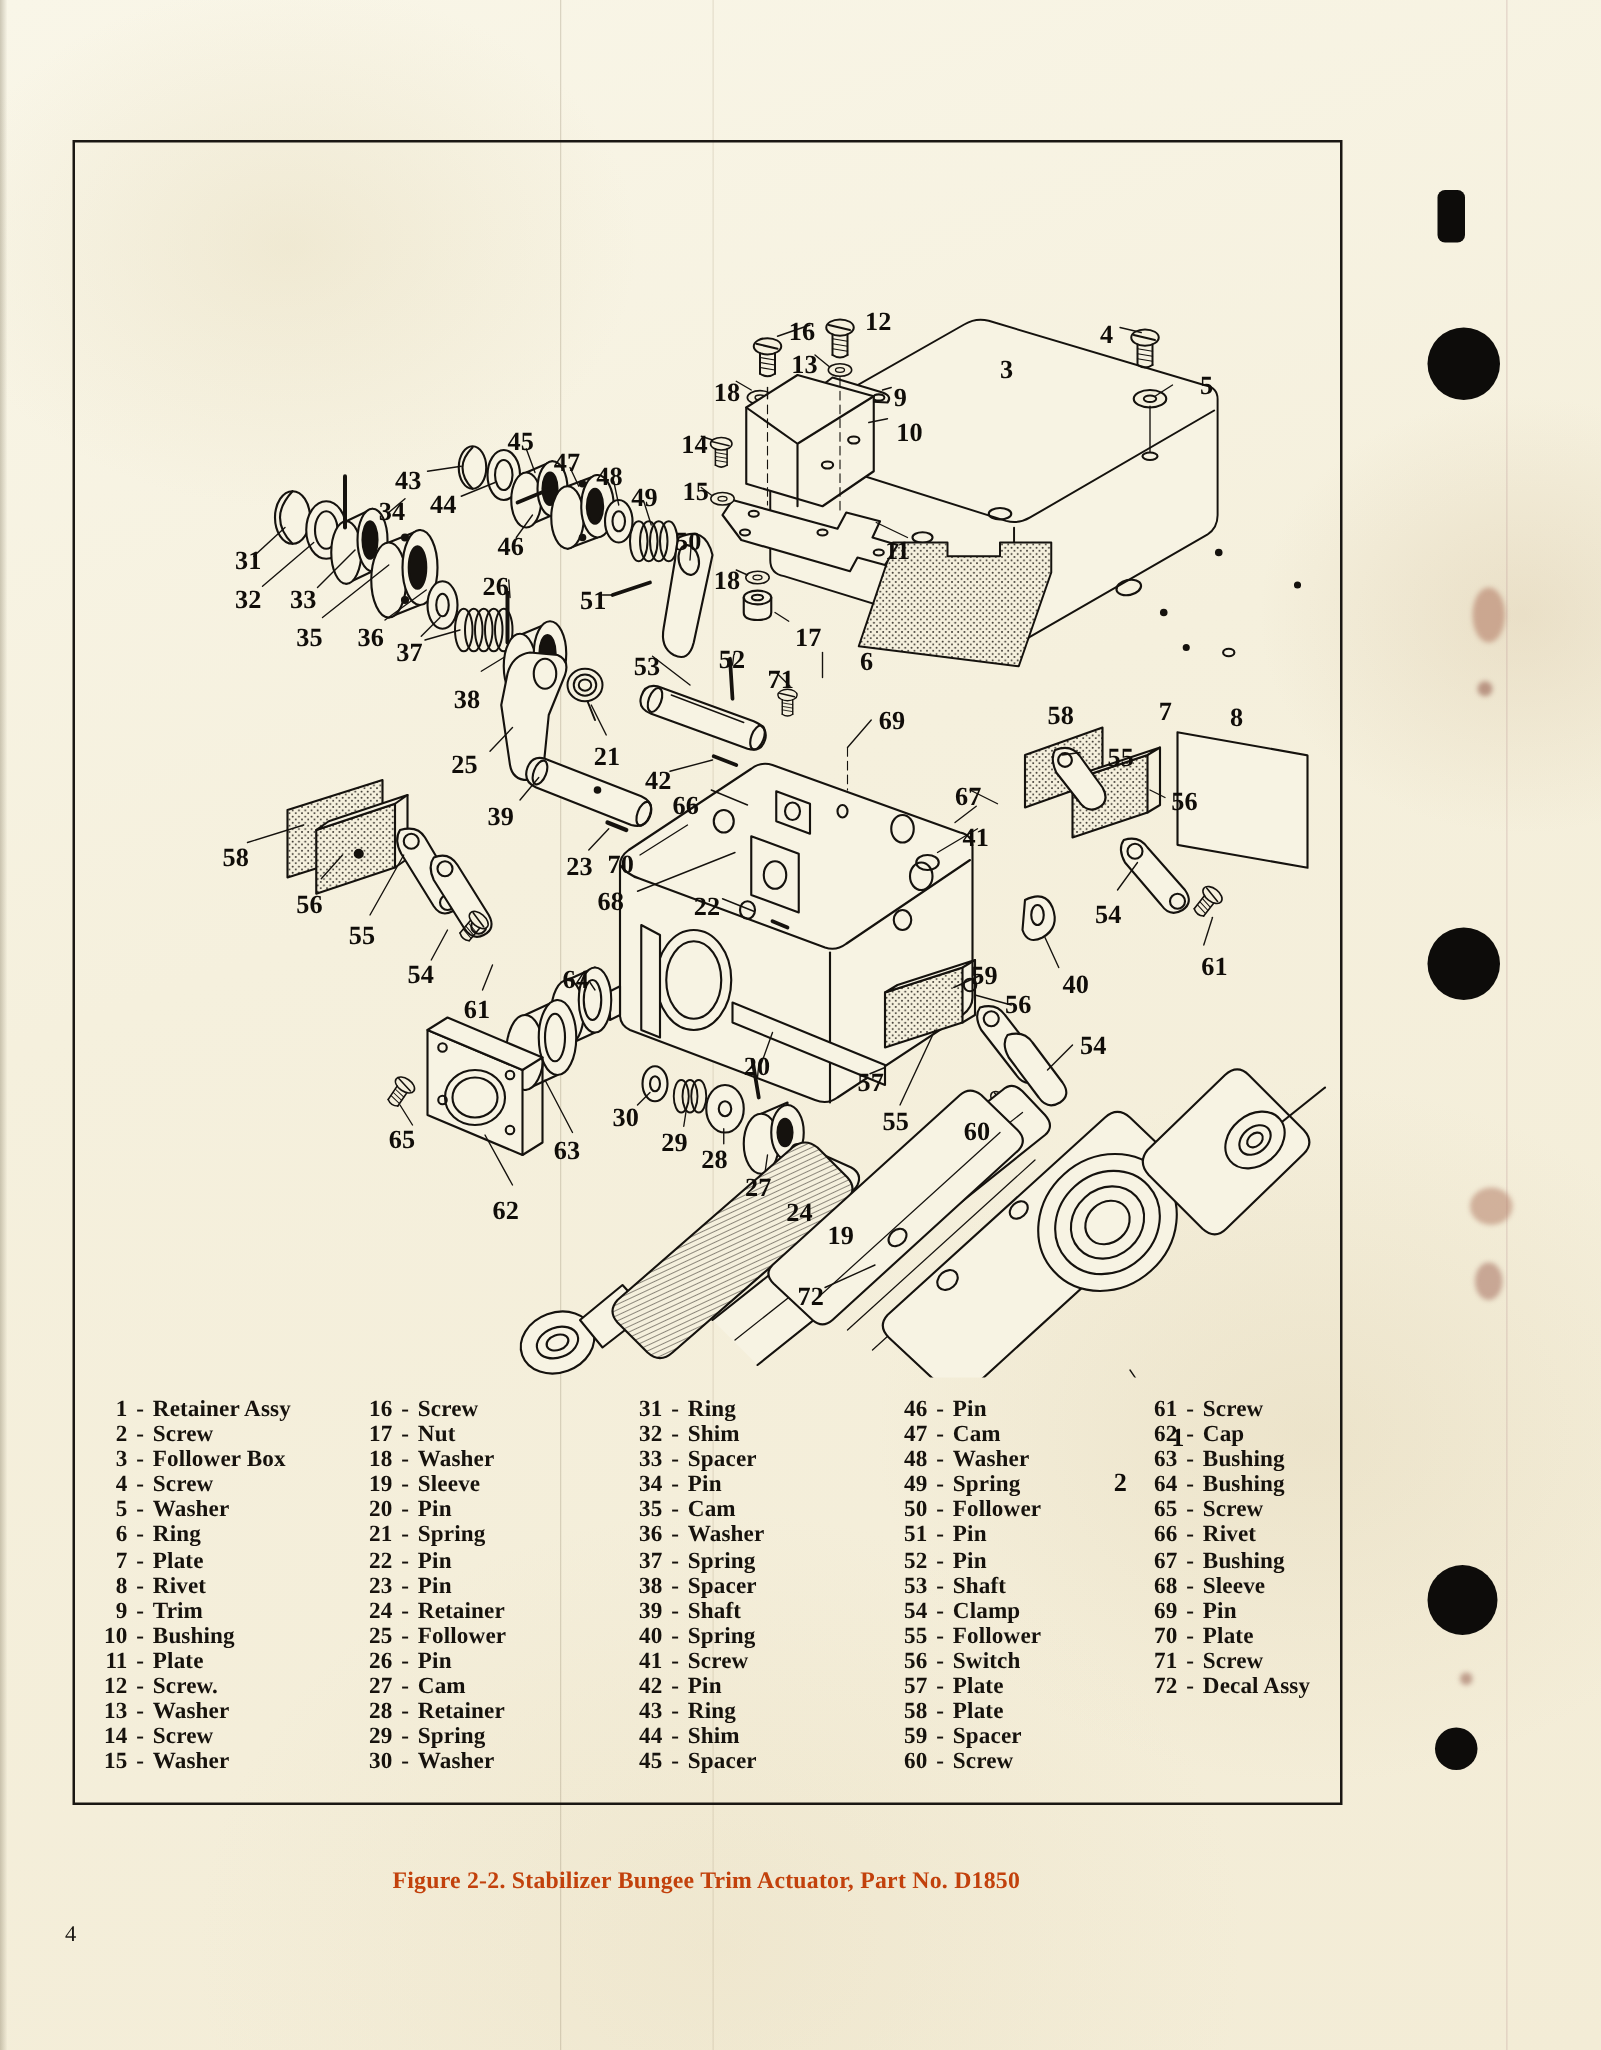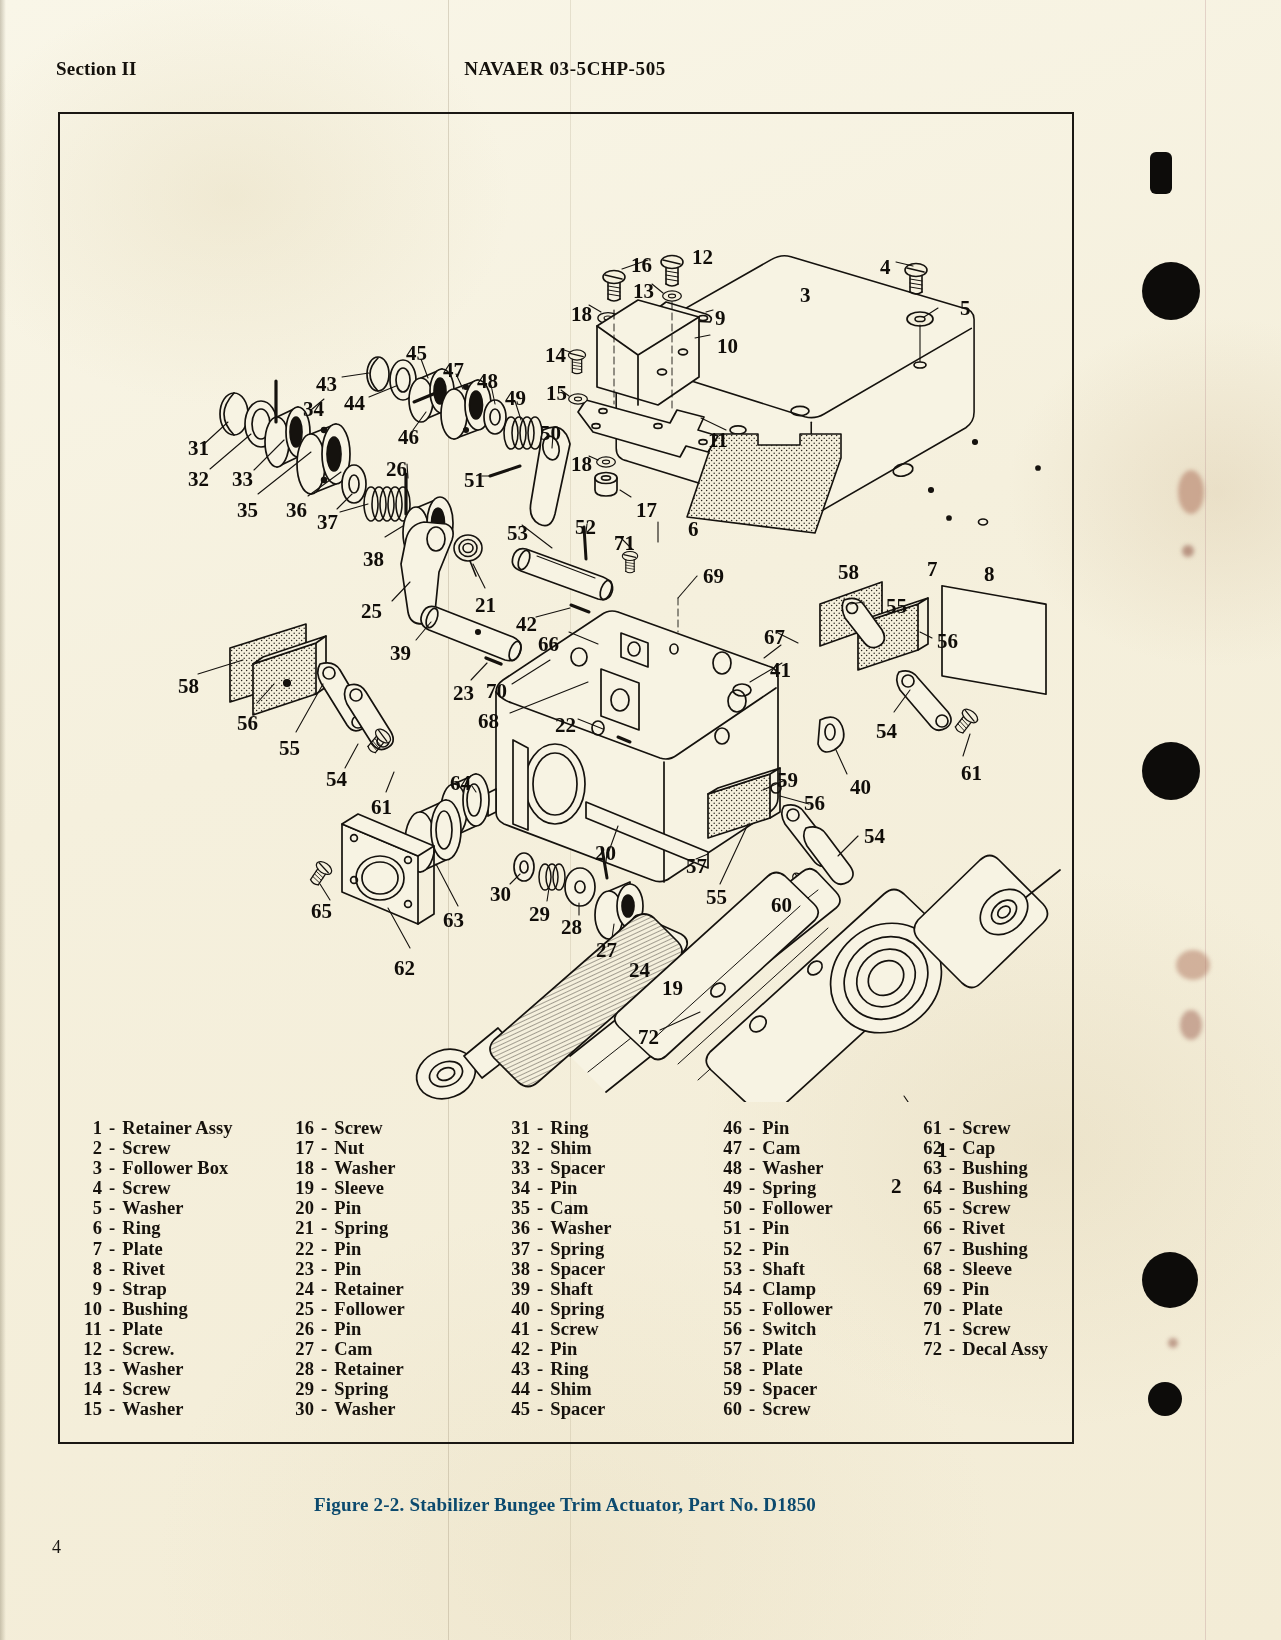--- a/index.html
+++ b/index.html
@@ -78,45 +78,41 @@
     height:20.1px;letter-spacing:.1px;
     font-family:"Liberation Serif",serif;
   }
   .pnum{width:30px;text-align:right;flex:0 0 30px;}
   .pdash{padding:0 7px;flex:0 0 auto;}
   .pname{flex:1 1 auto;white-space:nowrap;}
 
   
   .caption{
     position:absolute;left:0;top:1494px;width:1130px;text-align:center;
-    font-size:19px;font-weight:bold;color:#0c4a6e;letter-spacing:.2px;
+    font-size:19px;font-weight:bold;color:#c2410c;letter-spacing:.2px;
   }
   .pageno{
     position:absolute;left:52px;top:1537px;font-size:18px;color:#1a1713;
     font-weight:normal;
   }
 
   
   .hole{position:absolute;border-radius:50%;background:#0d0c0a;}
   .smudge{position:absolute;border-radius:50%;filter:blur(2px);}
 </style>
 </head>
 <body>
 
 <div class="page">
   <div class="paper-tone"></div>
   <div class="scan-edge"></div>
   <div class="fold-line"></div>
   <div class="fold-line2"></div>
   <div class="margin-line"></div>
 
-  <div class="hdr">
-    <div class="sec">Section II</div>
-    <div class="doc">NAVAER 03-5CHP-505</div>
-  </div>
 
   <div class="figframe"></div>
 
   <div class="drawing">
     <svg width="1012" height="990" viewBox="0 0 1012 990" xmlns="http://www.w3.org/2000/svg">
       <defs>
         <pattern id="hatch" width="5" height="5" patternUnits="userSpaceOnUse">
           <rect width="5" height="5" fill="#f5f0dd"></rect>
           <circle cx="1.2" cy="1.2" r="0.75" fill="#2a2620"></circle>
           <circle cx="3.6" cy="3.6" r="0.75" fill="#2a2620"></circle>
@@ -730,21 +726,21 @@
           <span class="pname">Plate</span>
         </div>
         <div class="prow">
           <span class="pnum">8</span>
           <span class="pdash">-</span>
           <span class="pname">Rivet</span>
         </div>
         <div class="prow">
           <span class="pnum">9</span>
           <span class="pdash">-</span>
-          <span class="pname">Strap</span>
+          <span class="pname">Trim</span>
         </div>
         <div class="prow">
           <span class="pnum">10</span>
           <span class="pdash">-</span>
           <span class="pname">Bushing</span>
         </div>
         <div class="prow">
           <span class="pnum">11</span>
           <span class="pdash">-</span>
           <span class="pname">Plate</span>

